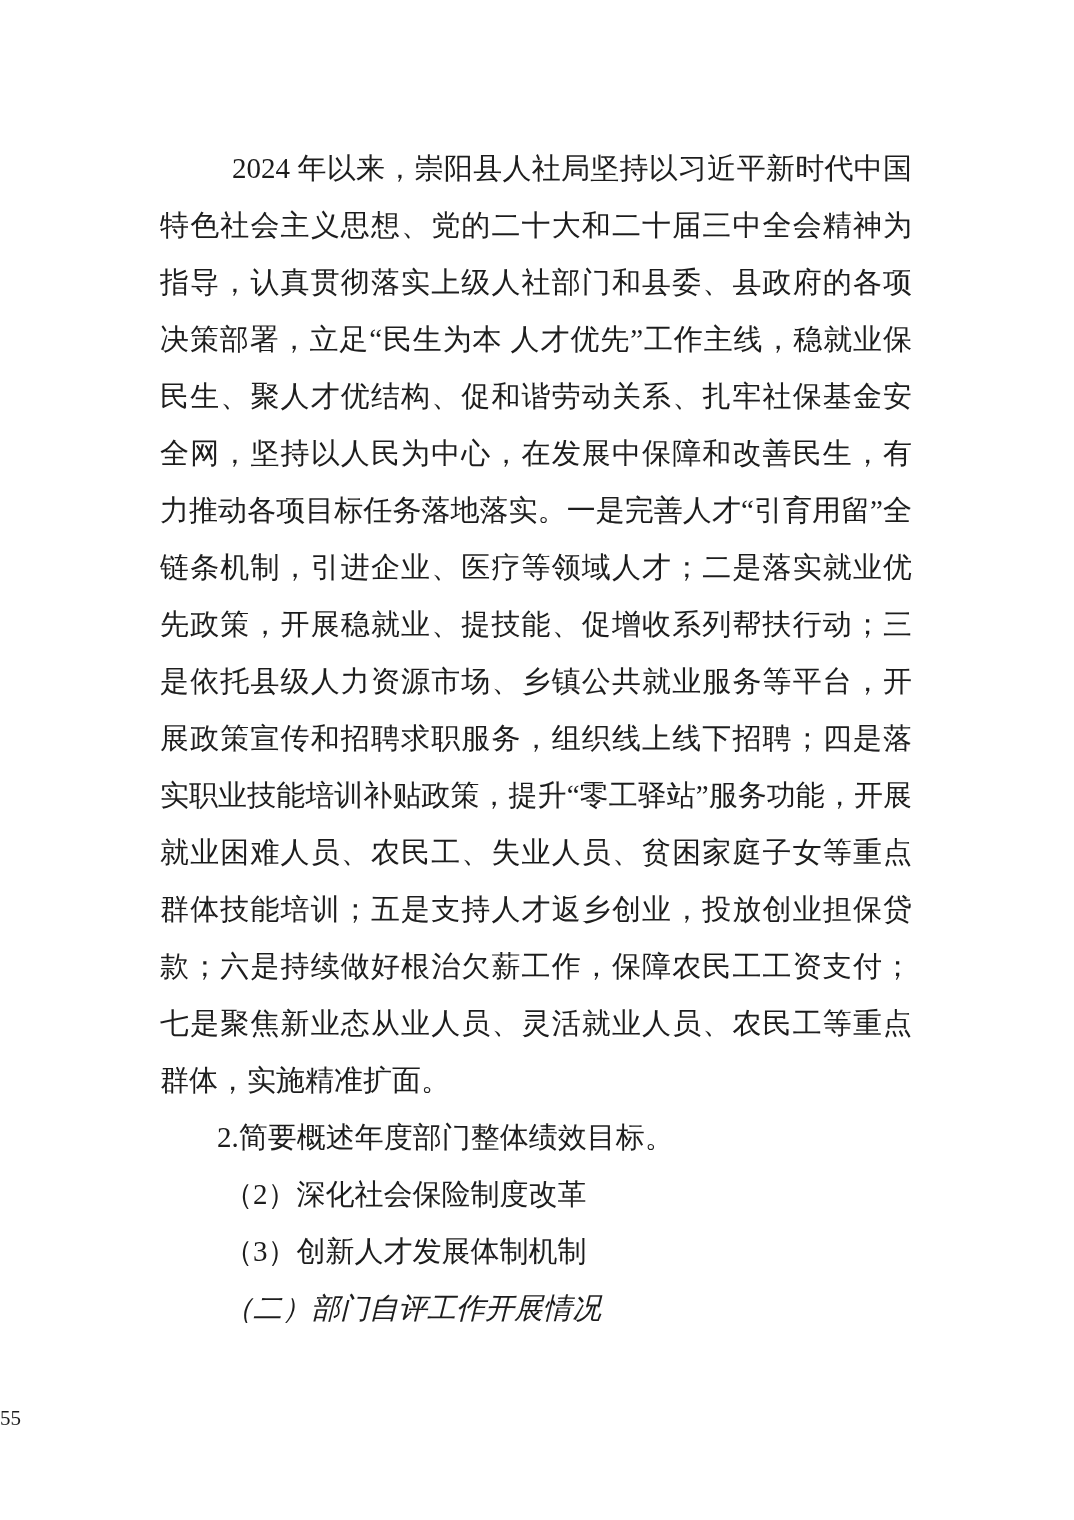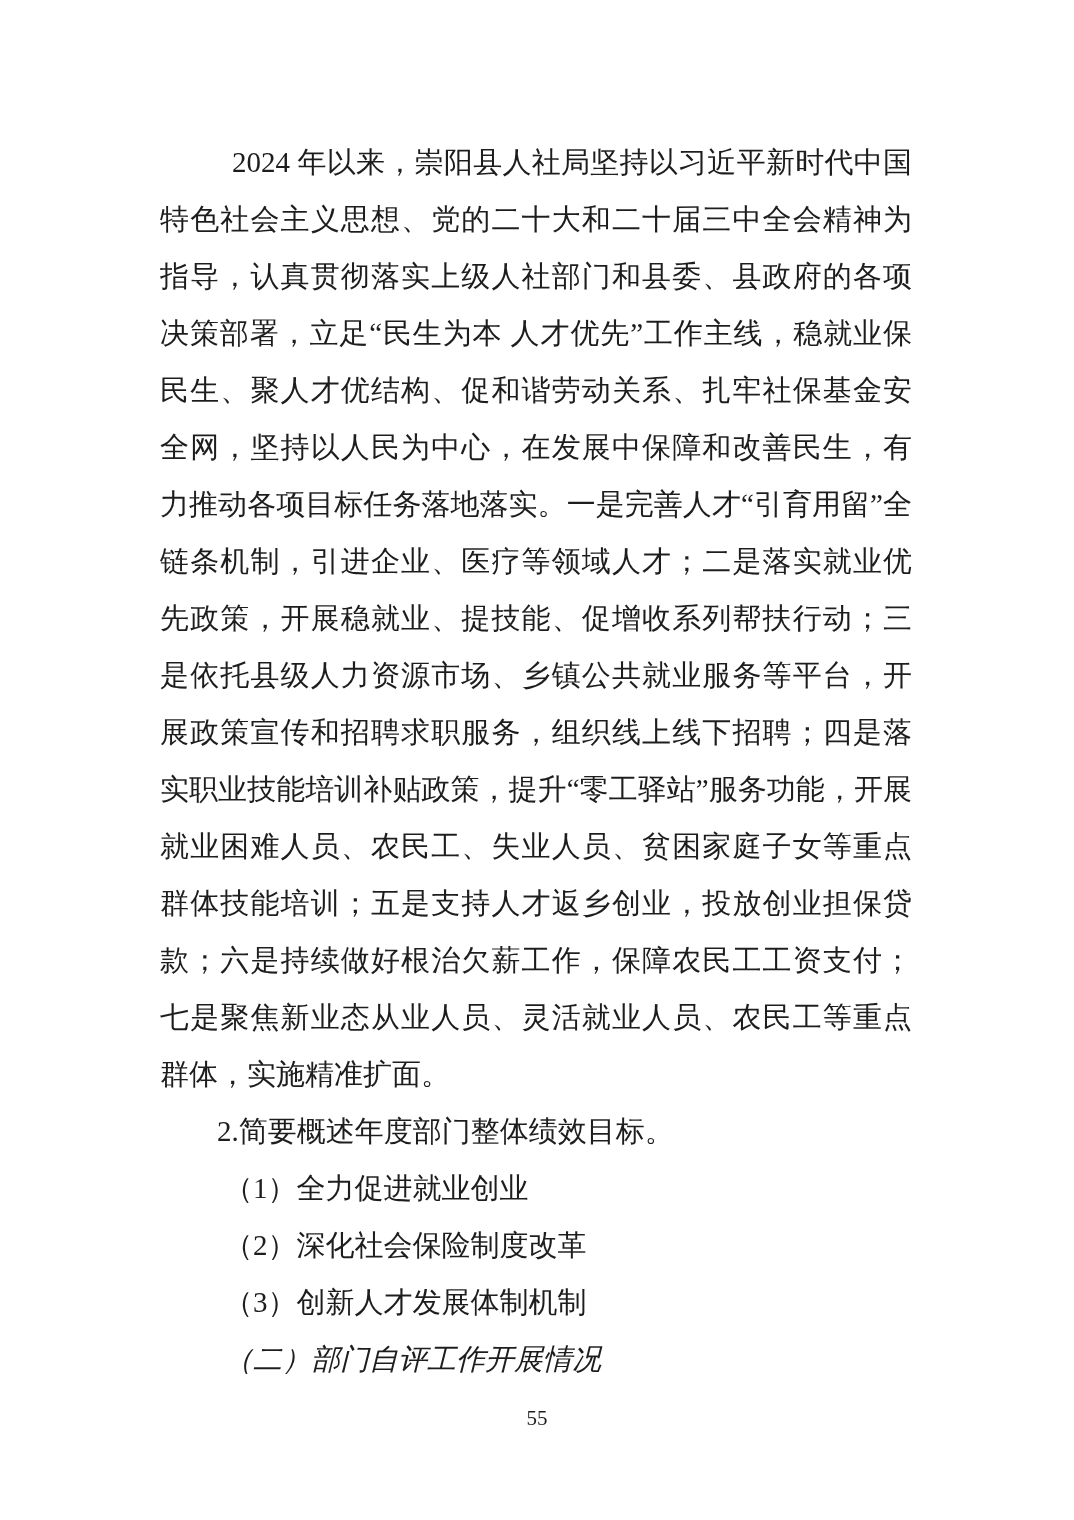--- a/index.html
+++ b/index.html
@@ -13,21 +13,21 @@
     height: 1520px;
     margin: 0 auto;
     background: #ffffff;
     overflow: hidden;
     font-family: "Liberation Serif", "DejaVu Serif", serif;
     color: #1d1d1d;
   }
   .content {
     position: absolute;
     left: 160px;
-    top: 134px;
+    top: 140px;
     width: 752px;
   }
   .content p {
     margin: 0;
     padding: 0;
     font-size: 29px;
     line-height: 57px;
     white-space: normal;
   }
   .body-para {
@@ -43,32 +43,31 @@
   }
   .subsection-heading {
     text-indent: 64px;
     font-style: italic;
   }
   .page-number {
     position: absolute;
     left: 0;
     right: 0;
     bottom: 90px;
-    text-align: center;
+    text-align: left;
     font-size: 21px;
     line-height: 24px;
     color: #1d1d1d;
   }
 </style>
 </head>
 <body>
 
 <div class="page">
   <div class="content">
     <p class="body-para">2024 年以来，崇阳县人社局坚持以习近平新时代中国特色社会主义思想、党的二十大和二十届三中全会精神为指导，认真贯彻落实上级人社部门和县委、县政府的各项决策部署，立足“民生为本 人才优先”工作主线，稳就业保民生、聚人才优结构、促和谐劳动关系、扎牢社保基金安全网，坚持以人民为中心，在发展中保障和改善民生，有力推动各项目标任务落地落实。一是完善人才“引育用留”全链条机制，引进企业、医疗等领域人才；二是落实就业优先政策，开展稳就业、提技能、促增收系列帮扶行动；三是依托县级人力资源市场、乡镇公共就业服务等平台，开展政策宣传和招聘求职服务，组织线上线下招聘；四是落实职业技能培训补贴政策，提升“零工驿站”服务功能，开展就业困难人员、农民工、失业人员、贫困家庭子女等重点群体技能培训；五是支持人才返乡创业，投放创业担保贷款；六是持续做好根治欠薪工作，保障农民工工资支付；七是聚焦新业态从业人员、灵活就业人员、农民工等重点群体，实施精准扩面。</p>
     <p class="section-heading">2.简要概述年度部门整体绩效目标。</p>
-    <p class="goal-item">（1）全力促进就业创业</p>
     <p class="goal-item">（2）深化社会保险制度改革</p>
     <p class="goal-item">（3）创新人才发展体制机制</p>
     <p class="subsection-heading">（二）部门自评工作开展情况</p>
   </div>
   <div class="page-number">55</div>
 </div>
 
 </body></html>

